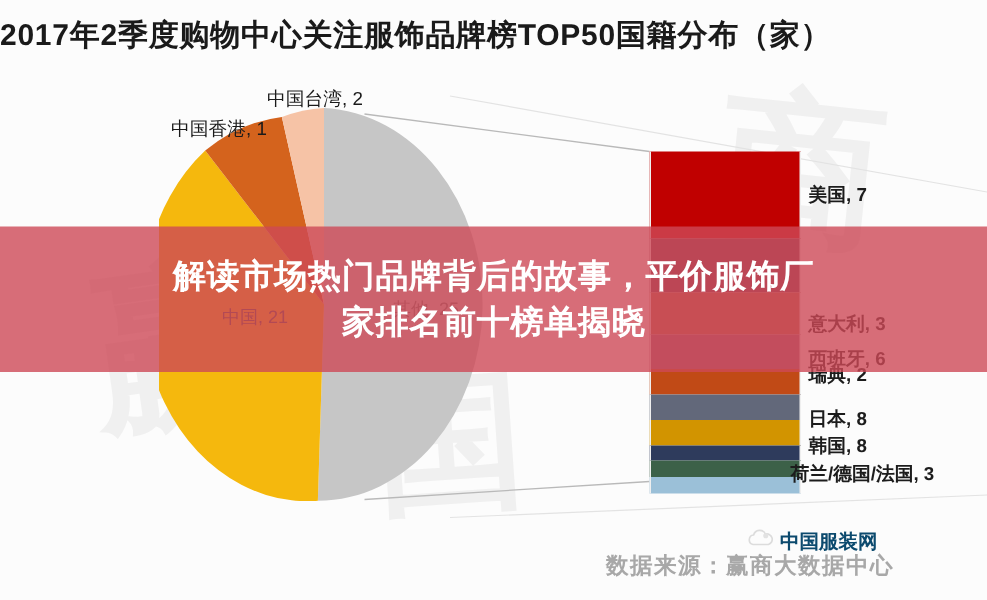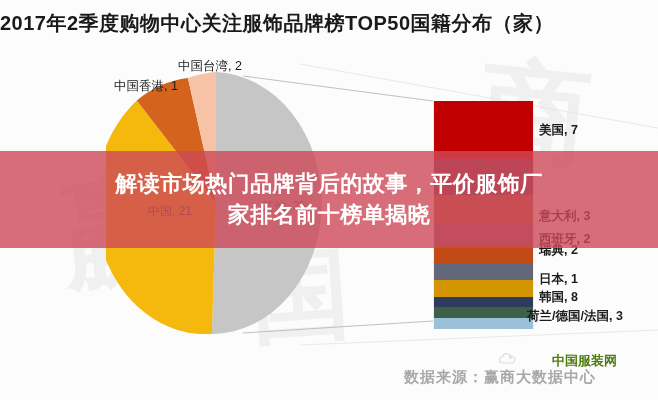--- a/index.html
+++ b/index.html
@@ -57,21 +57,21 @@
   #overlay-text span{display:block;}
 
   
   #source-note{
     position:absolute;left:404px;top:368px;
     font-size:15px;font-weight:bold;color:#a8a8a8;white-space:nowrap;
     letter-spacing:1px;
   }
   #site-watermark{
     position:absolute;left:520px;top:352px;
-    font-size:13px;color:#4d7c0f;white-space:nowrap;font-weight:bold;margin-left:32px;
+    font-size:13px;color:#0c4a6e;white-space:nowrap;font-weight:bold;
   }
   #wm-logo{position:absolute;left:498px;top:352px;width:18px;height:14px;}
 </style>
 </head>
 <body>
 
 <div id="stage">
 
   <div class="bg-wm w1">赢</div>
   <div class="bg-wm w2">商</div>
@@ -112,23 +112,23 @@
     <div class="bar-seg" style="background: rgb(193, 74, 22); height: 17px;"></div>
     <div class="bar-seg" style="background: rgb(98, 104, 122); height: 17px;"></div>
     <div class="bar-seg" style="background: rgb(210, 148, 0); height: 17px;"></div>
     <div class="bar-seg" style="background: rgb(46, 59, 92); height: 10px;"></div>
     <div class="bar-seg" style="background: rgb(60, 97, 72); height: 11px;"></div>
     <div class="bar-seg" style="background: rgb(155, 192, 216); height: 11px;"></div>
   </div>
 
   <div class="bar-label" style="top:122px">美国, 7</div>
   <div class="bar-label" style="top:208px">意大利, 3</div>
-  <div class="bar-label" style="top:231px">西班牙, 2</div>
+  <div class="bar-label" style="top:231px">西班牙, 6</div>
   <div class="bar-label" style="top:242px">瑞典, 2</div>
-  <div class="bar-label" style="top:271px">日本, 1</div>
+  <div class="bar-label" style="top:271px">日本, 8</div>
   <div class="bar-label" style="top:289px">韩国, 8</div>
   <div class="bar-label" style="top:308px;left:527px">荷兰/德国/法国, 3</div>
 
   <div id="overlay-band" style="background: rgba(205, 72, 86, 0.8);"></div>
   <div id="overlay-text">
     <span>解读市场热门品牌背后的故事，平价服饰厂</span>
     <span>家排名前十榜单揭晓</span>
   </div>
 
   <svg id="wm-logo" viewBox="0 0 18 14">

